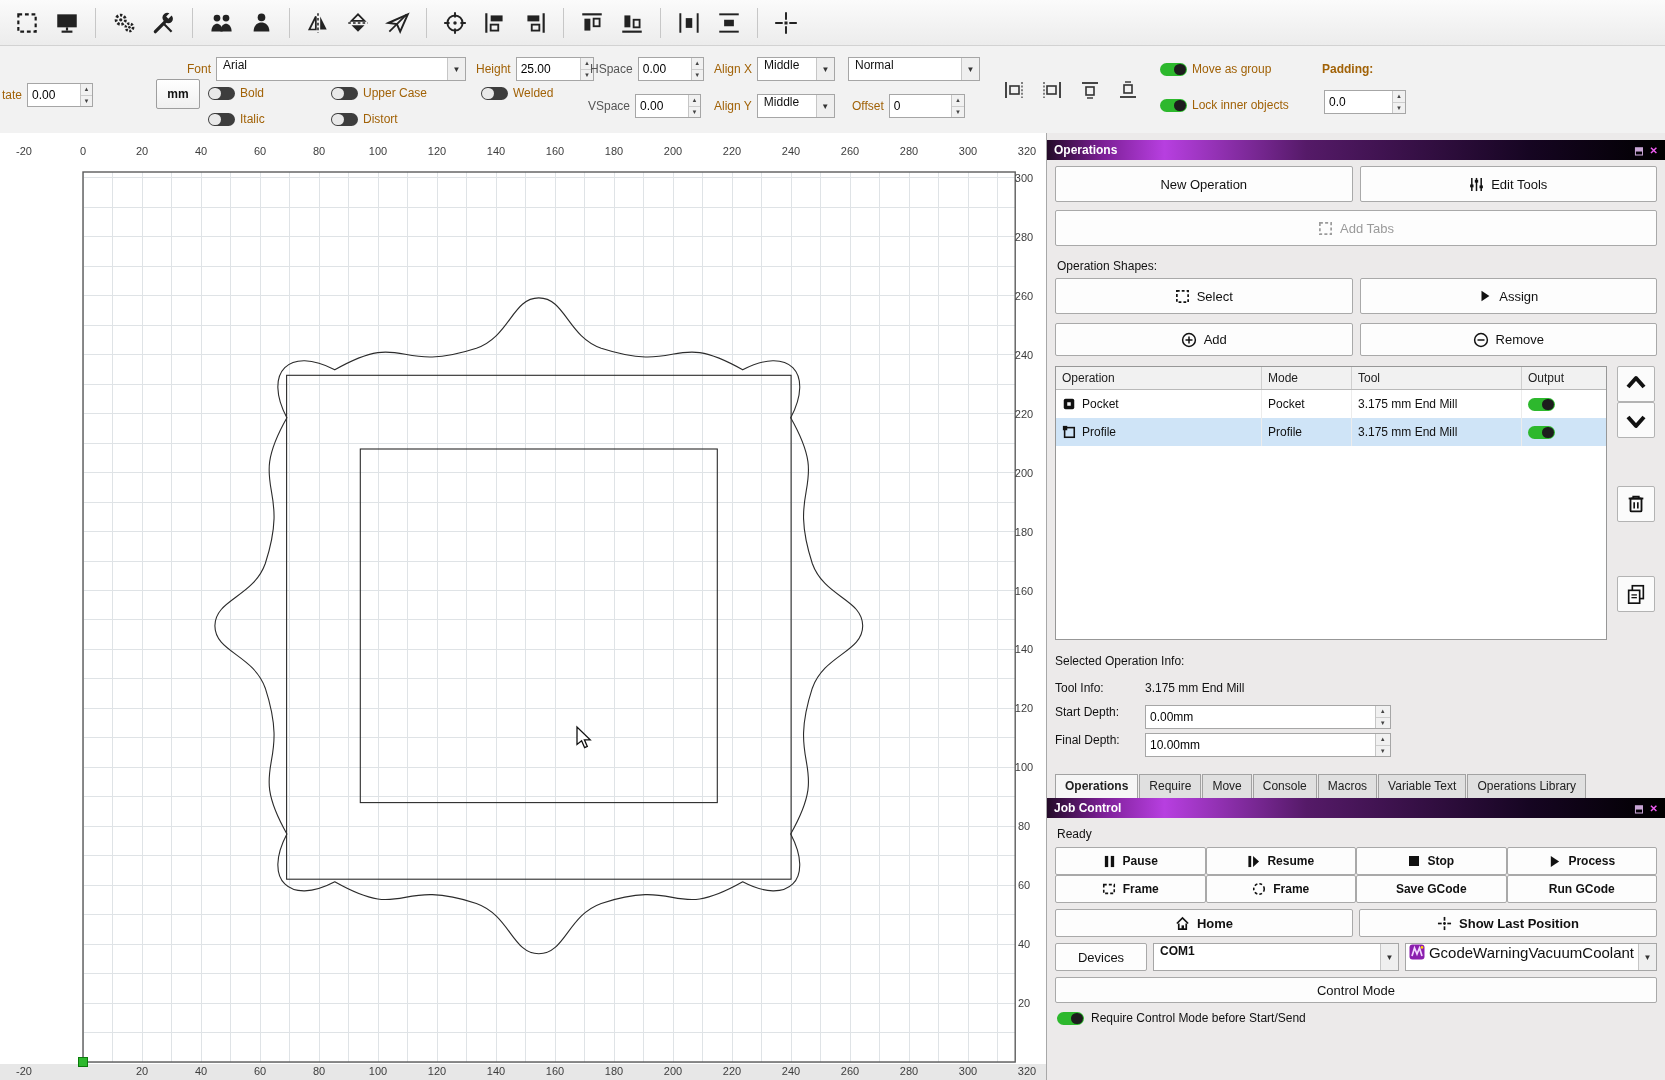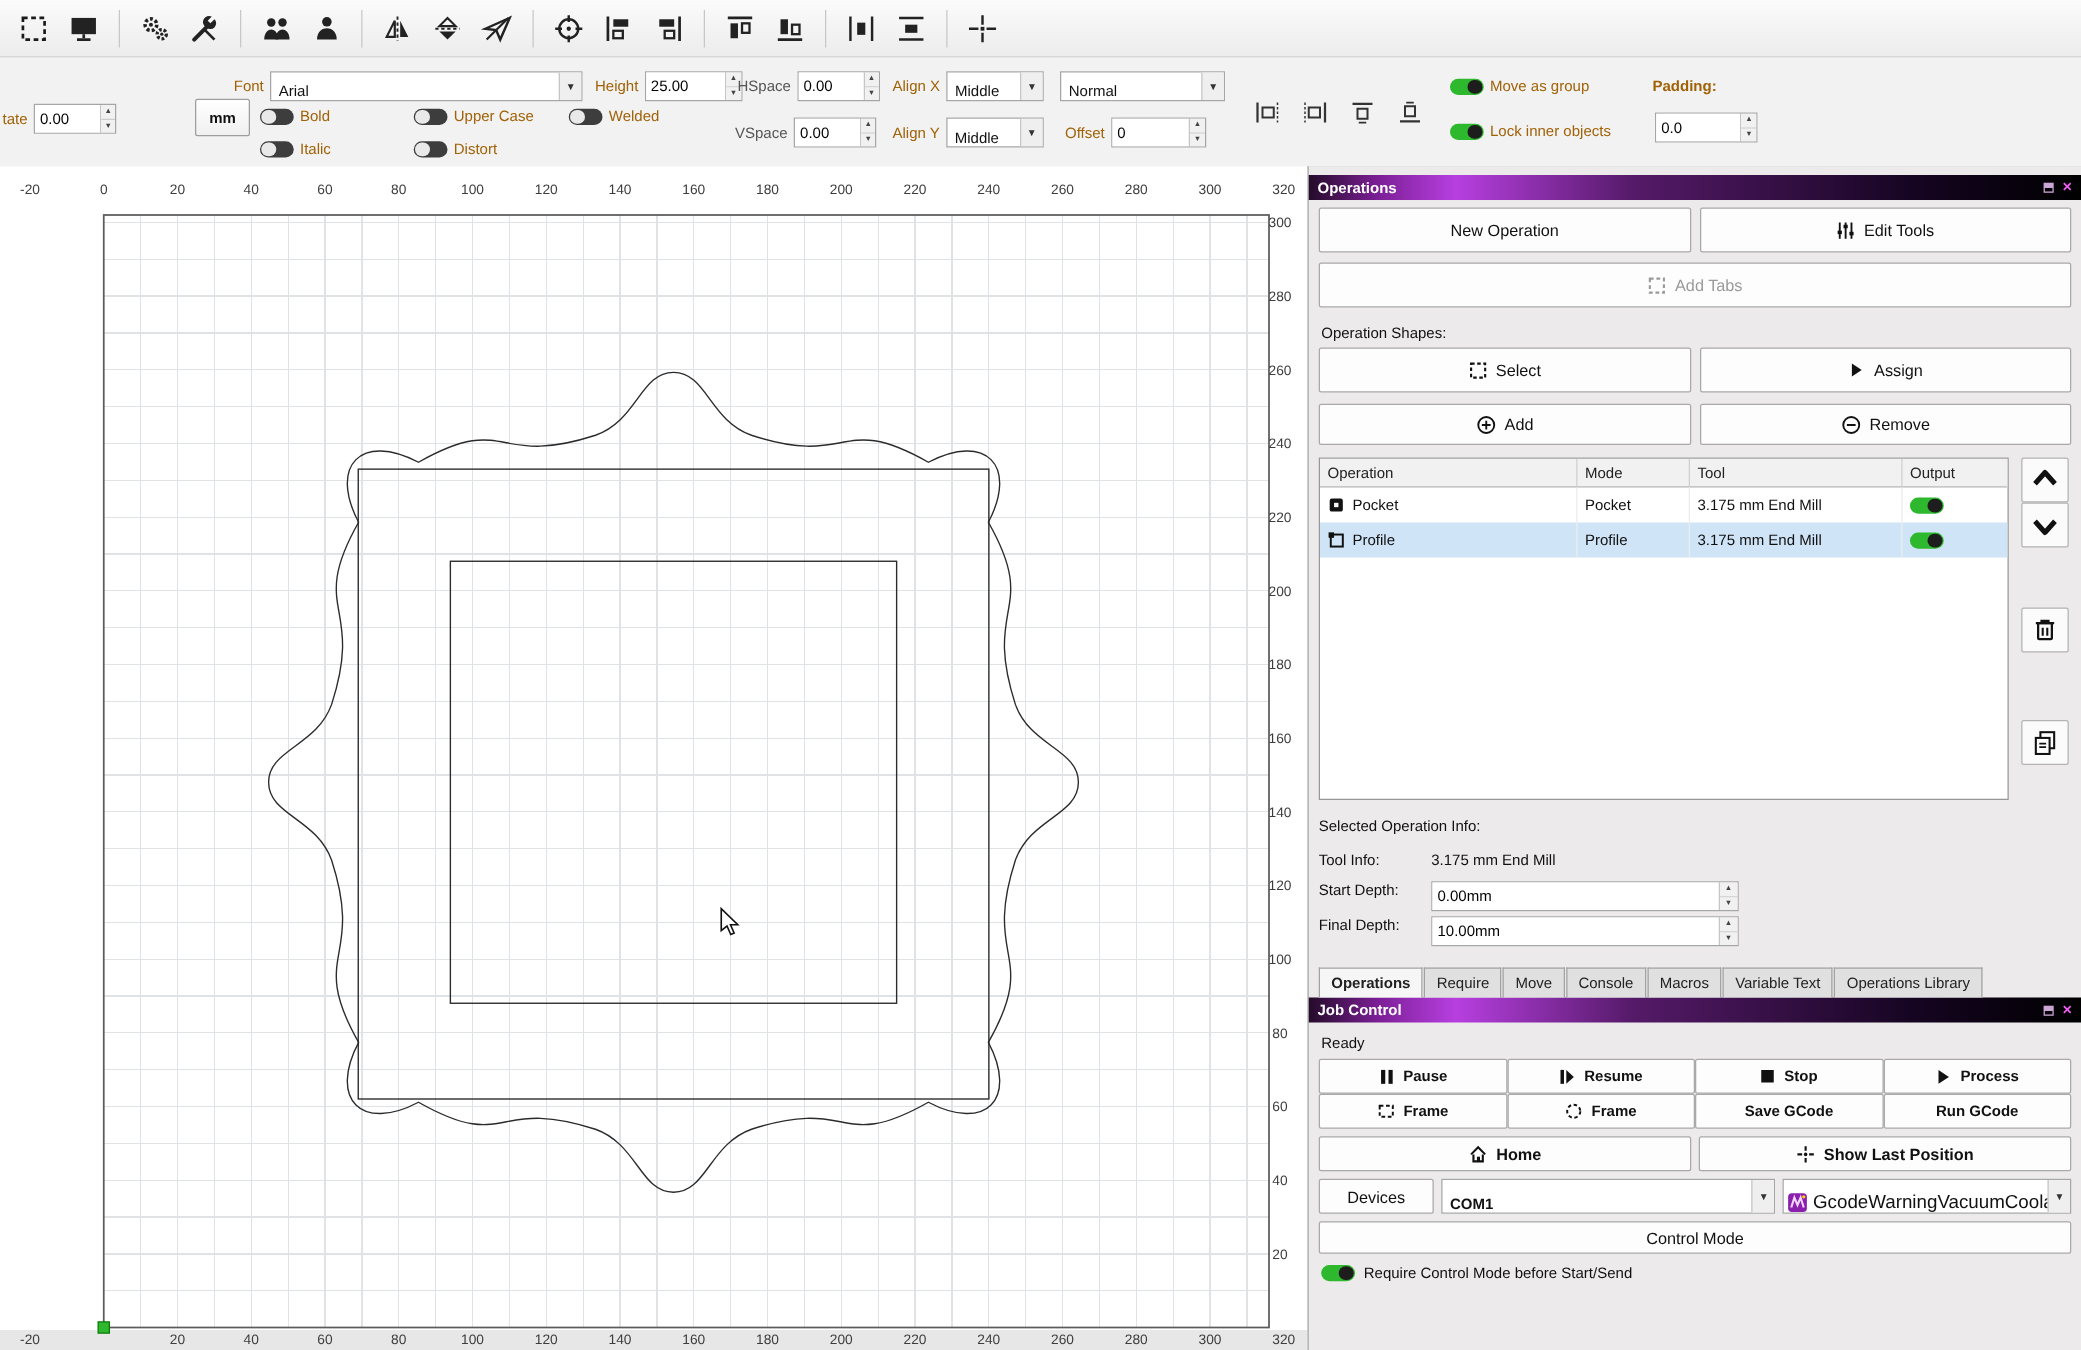--- a/index.html
+++ b/index.html
@@ -16,22 +16,22 @@
   .toolbar-font{position:absolute;left:0;top:46px;width:1665px;height:87px;background:#f2f2f2;
     border-bottom:1px solid #cbcbcb;font-size:12px;}
   .abs{position:absolute;display:flex;align-items:center;gap:5px;}
   .lbl{color:#a16207;white-space:nowrap;}
   .spin{display:inline-flex;align-items:stretch;border:1px solid #a6a6a6;background:#fff;height:24px;box-sizing:border-box;}
   .spin input{border:none;outline:none;padding:0 4px;font:12px "Liberation Sans",sans-serif;min-width:0;width:100%;}
   .spin .arrows{width:16px;display:flex;flex-direction:column;border-left:1px solid #c6c6c6;}
   .spin .arrows span{flex:1;display:flex;align-items:center;justify-content:center;font-size:6px;color:#444;
     background:#f1f1f1;}
   .spin .arrows span:first-child{border-bottom:1px solid #cdcdcd;}
-  .combo{display:inline-flex;align-items:flex-end;border:1px solid #a6a6a6;background:#fff;height:24px;
-    box-sizing:border-box;position:relative;padding-left:6px;white-space:nowrap;}
+  .combo{display:inline-flex;align-items:flex-start;border:1px solid #a6a6a6;background:#fff;height:24px;
+    box-sizing:border-box;position:relative;padding-left:6px;padding-right:22px;white-space:nowrap;}
   .combo .dd{position:absolute;right:0;top:0;bottom:0;width:17px;background:#efefef;border-left:1px solid #c6c6c6;
     display:flex;align-items:center;justify-content:center;font-size:8px;color:#333;}
   .btn-sm{border:1px solid #9e9e9e;background:linear-gradient(#ffffff,#f0f0f0);border-radius:2px;
     display:flex;align-items:center;justify-content:center;font-weight:700;margin-left:38px;}
   .tgl{display:inline-block;width:27px;height:13px;border-radius:7px;position:relative;flex:0 0 auto;}
   .tgl.off{background:#3d3d3d;}
   .tgl.off::after{content:"";position:absolute;left:1px;top:1px;width:12px;height:11px;border-radius:6px;background:#e9e9e9;}
   .tgl.on{background:#2db82d;}
   .tgl.on::after{content:"";position:absolute;right:1px;top:1px;width:12px;height:11px;border-radius:6px;background:#1d1d1d;}
   
@@ -245,21 +245,21 @@
   </div>
 
   <div class="abs" style="left:208px;top:40px">
     <span class="tgl off"></span>
     <span class="lbl">Bold</span>
   </div>
   <div class="abs" style="left:331px;top:40px">
     <span class="tgl off"></span>
     <span class="lbl">Upper Case</span>
   </div>
-  <div class="abs" style="left:455px;top:40px">
+  <div class="abs" style="left:481px;top:40px">
     <span class="tgl off"></span>
     <span class="lbl">Welded</span>
   </div>
   <div class="abs" style="left:208px;top:66px">
     <span class="tgl off"></span>
     <span class="lbl">Italic</span>
   </div>
   <div class="abs" style="left:331px;top:66px">
     <span class="tgl off"></span>
     <span class="lbl">Distort</span>

